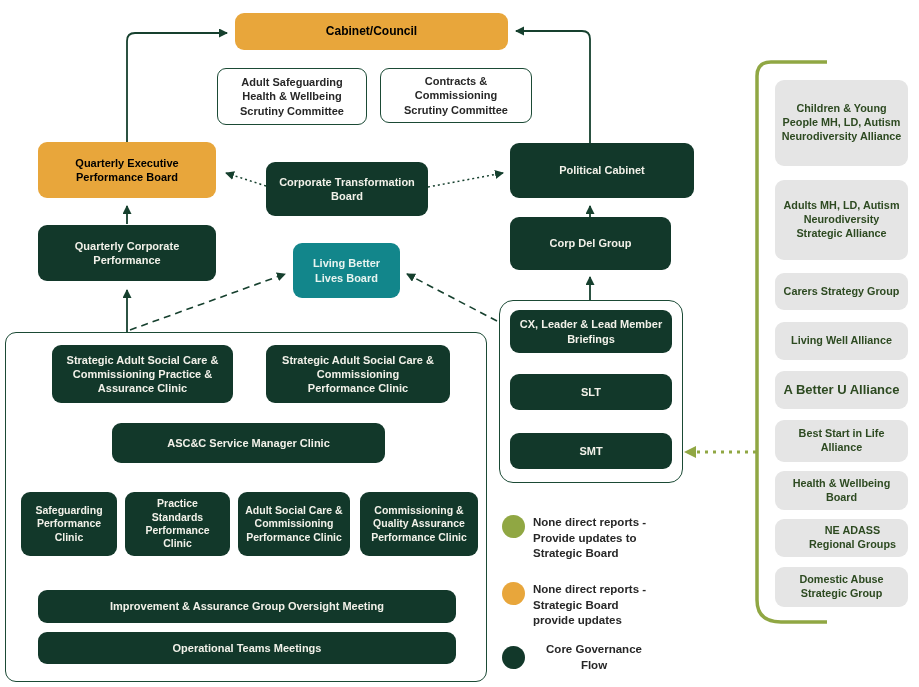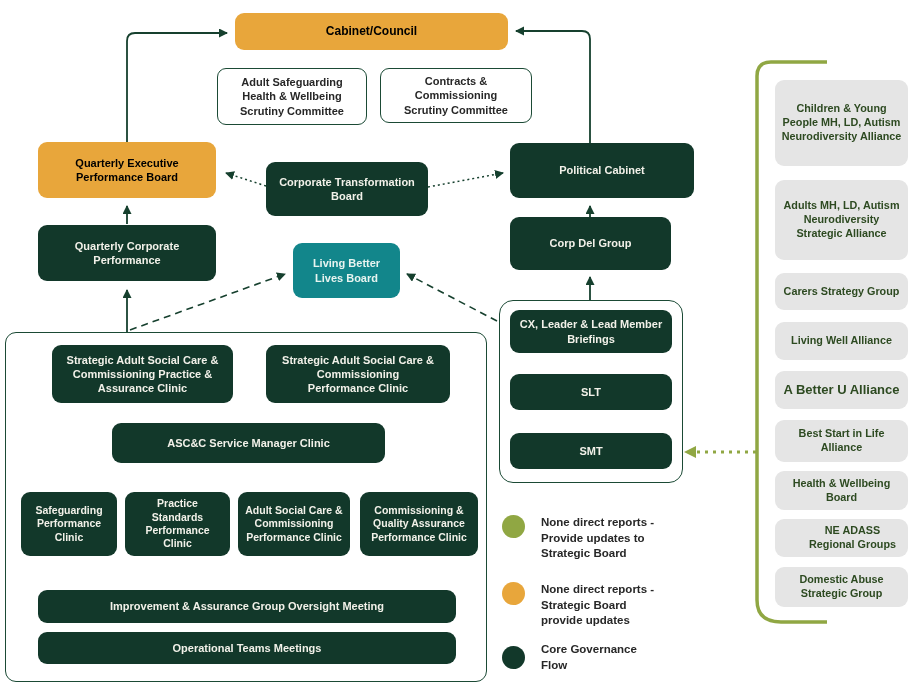--- a/index.html
+++ b/index.html
@@ -17,22 +17,22 @@
   .orange{background:#E8A63B;color:#000000;}
   .teal{background:#12868B;color:#E8F4F0;}
   .olive{background:#e5e5e5;color:#2D4A21;}
   .outline{background:#ffffff;border:1.6px solid #1B4A35;color:#272727;}
   .container{position:absolute;background:#ffffff;border:1.6px solid #1B4A35;border-radius:11px;box-sizing:border-box;}
   .legend-item{position:absolute;display:flex;align-items:flex-start;}
   .legend-dot{width:23px;height:23px;border-radius:50%;flex:0 0 auto;}
   .legend-dot.d-olive{background:#90A743;}
   .legend-dot.d-orange{background:#E8A63B;}
   .legend-dot.d-green{background:#12382A;}
-  .legend-label{margin-left:16px;width:122px;font-size:11.5px;line-height:15.5px;font-weight:600;color:#272727;}
-  .legend-item.center{align-items:center;}
+  .legend-label{margin-left:8px;width:122px;font-size:11.5px;line-height:15.5px;font-weight:600;color:#272727;}
+  .legend-item.center{align-items:center;text-align:center;}
 </style>
 </head>
 <body>
 
 <div class="stage">
 
   <svg class="wires" viewBox="0 0 919 687">
     <defs>
       <marker id="mA" markerUnits="userSpaceOnUse" markerWidth="10" markerHeight="10" refX="8" refY="4.5" orient="auto">
         <path d="M0,0 L9,4.5 L0,9 Z" fill="#16402E"></path>

